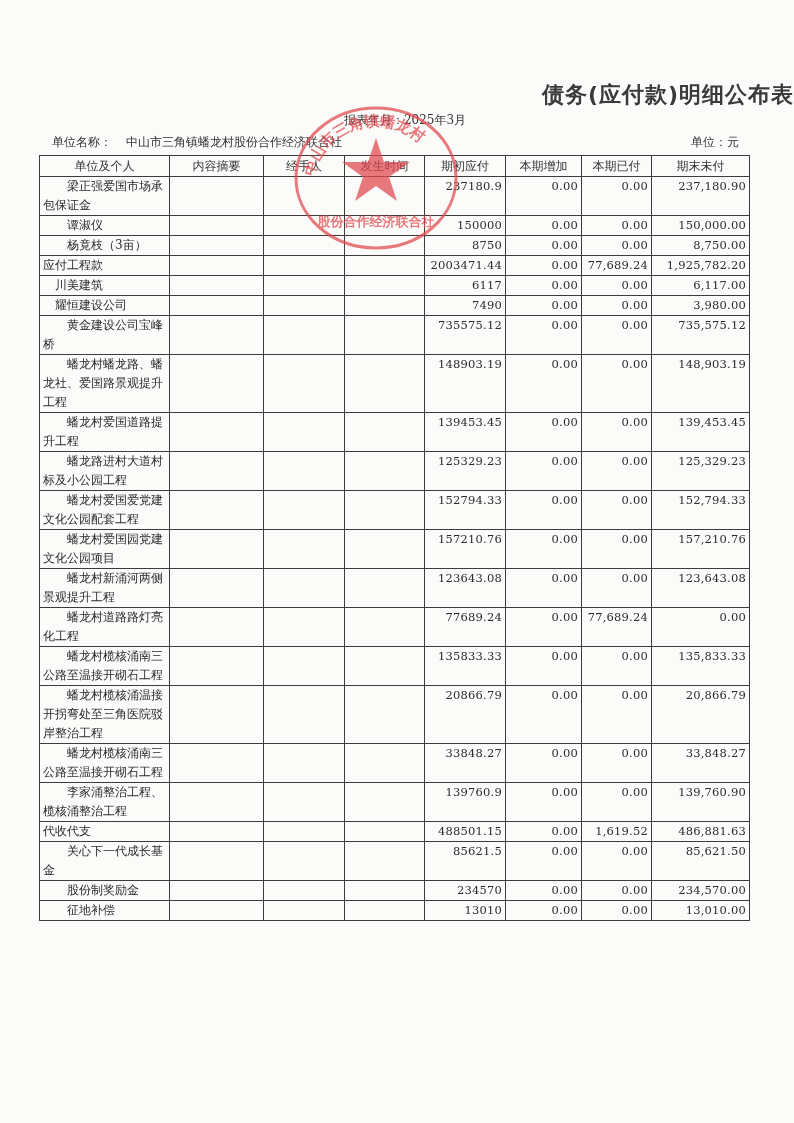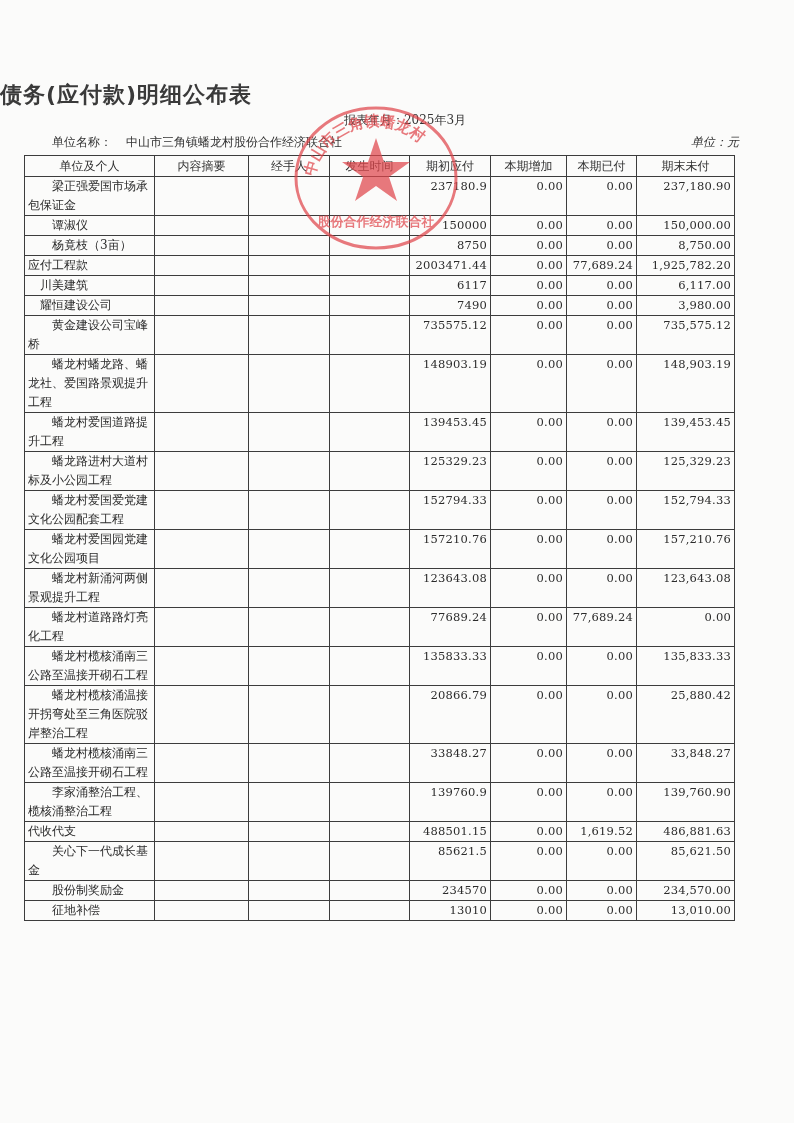--- a/index.html
+++ b/index.html
@@ -1,37 +1,37 @@
 <!DOCTYPE html>
 <html><head>
 <meta charset="utf-8">
 <style>
   html, body { margin: 0; padding: 0; }
   body {
     width: 794px; height: 1123px; background: #fbfbfa; position: relative; overflow: hidden;
     font-family: "DejaVu Serif", "Liberation Serif", serif; color: #2b2b2b;
   }
   .title {
-    position: absolute; left: 0; width: 794px; top: 80px; text-align: left;
+    position: absolute; left: 0; width: 794px; top: 80px; text-align: right;
     font-family: "DejaVu Sans", "Liberation Sans", sans-serif;
     font-size: 22px; font-weight: bold; color: #3a3a3a; letter-spacing: 1px;
   }
   .period {
     position: absolute; left: 0; width: 794px; top: 112px; text-align: center;
     font-size: 12px; color: #333; padding-left: 8px;
   }
   .unit-name {
     position: absolute; left: 52px; top: 134px; font-size: 12px; color: #333;
   }
   .unit-name .lbl { margin-right: 14px; }
   .unit-label {
-    position: absolute; right: 55px; top: 134px; font-size: 12px; color: #333; font-style: italic;
+    position: absolute; right: 55px; top: 134px; font-size: 12px; color: #333;
   }
   table.ledger {
-    position: absolute; left: 24px; top: 155px; border-collapse: collapse;
+    position: absolute; left: 39px; top: 155px; border-collapse: collapse;
     table-layout: fixed; width: 710px; font-size: 12px;
   }
   table.ledger th, table.ledger td {
     border: 1px solid #3c3c3c; padding: 0 3px; line-height: 19px; vertical-align: top;
   }
   table.ledger th { font-weight: normal; text-align: center; height: 20px; vertical-align: middle; color: #333; }
   td.name { text-align: left; padding-left: 2px; word-break: break-all; }
   td.name.indent { text-indent: 24px; }
   td.name.indent2 { text-indent: 12px; }
   td.num { text-align: right; font-family: "DejaVu Serif", "Liberation Serif", serif; font-size: 11.5px; letter-spacing: 0.2px; }
@@ -225,21 +225,21 @@
     <td class="num bottom">135,833.33</td>
   </tr>
       <tr>
     <td class="name indent">蟠龙村榄核涌温接开拐弯处至三角医院驳岸整治工程</td>
     <td class="blank"></td>
     <td class="blank"></td>
     <td class="blank"></td>
     <td class="num">20866.79</td>
     <td class="num bottom">0.00</td>
     <td class="num bottom">0.00</td>
-    <td class="num bottom">25,880.42</td>
+    <td class="num bottom">20,866.79</td>
   </tr>
       <tr>
     <td class="name indent">蟠龙村榄核涌南三公路至温接开砌石工程</td>
     <td class="blank"></td>
     <td class="blank"></td>
     <td class="blank"></td>
     <td class="num">33848.27</td>
     <td class="num bottom">0.00</td>
     <td class="num bottom">0.00</td>
     <td class="num bottom">33,848.27</td>

